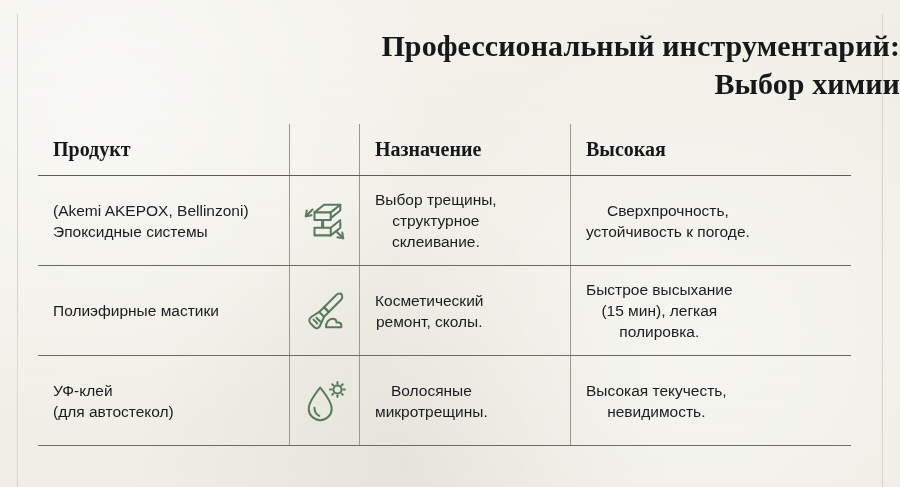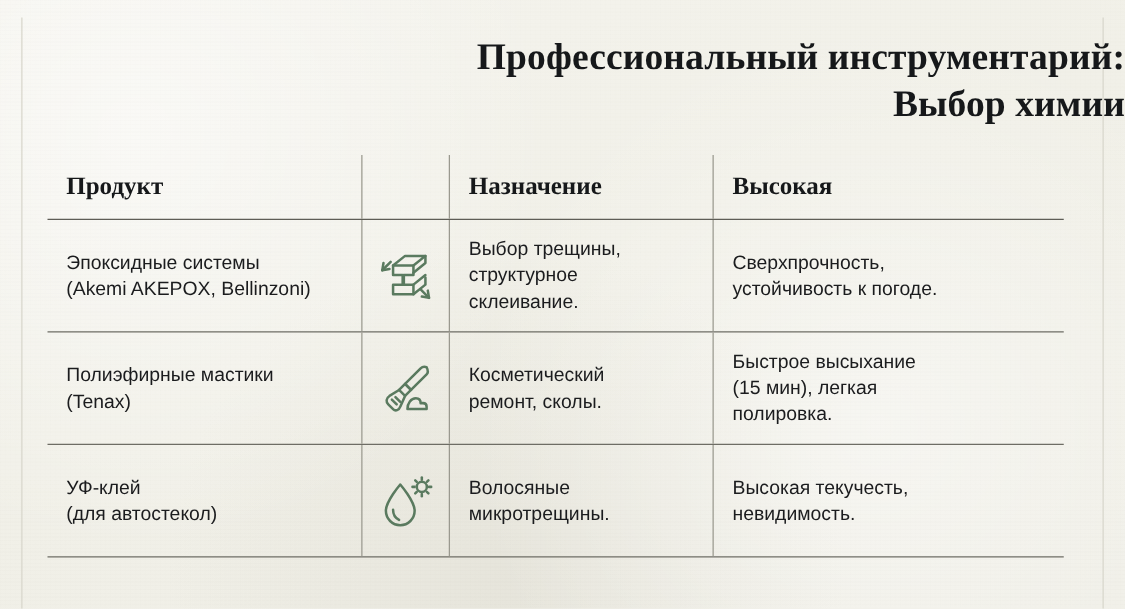--- a/index.html
+++ b/index.html
@@ -75,21 +75,21 @@
     display: flex;
     align-items: stretch;
   }
   .c-product  { width: 251px; box-sizing: border-box; }
   .c-icon     { width: 70px;  box-sizing: border-box; }
   .c-purpose  { width: 211px; box-sizing: border-box; }
   .c-props    { width: 281px; box-sizing: border-box; }
 
   
   .vline-a { border-left: 1px solid #9a998f; }
-  .vline-b { border-left: 1px solid #9a998f; }
+  .vline-b { border-left: 1px solid #9a998f; text-align: center; }
 
   .thead { height: 51px; }
   .thead .cell {
     font-family: "Liberation Serif", "DejaVu Serif", serif;
     font-weight: bold;
     font-size: 20px;
     color: #16181a;
     display: flex;
     align-items: center;
     padding-left: 15px;
@@ -156,22 +156,22 @@
       <div class="cell c-props vline-b">
         <span>Высокая</span>
       </div>
     </div>
 
     <div class="hrule"></div>
 
     <div class="trow">
       <div class="cell c-product">
         <span class="cell-text">
+          <span>(Akemi AKEPOX, Bellinzoni)</span>
           <span>Эпоксидные системы</span>
-          <span>(Akemi AKEPOX, Bellinzoni)</span>
         </span>
       </div>
       <div class="cell c-icon vline-a">
         <span class="icon-wrap">
           <svg width="46" height="46" viewBox="0 0 48 48" fill="none" stroke="#5a7a5f" stroke-width="2.1" stroke-linecap="round" stroke-linejoin="round">
 
             <path d="M13 23 H21 V31 H13 V39 H30 V31 H22 V23 H30 V15 H13 Z"></path>
 
             <path d="M13 15 L23 7 H40 L30 15"></path>
             <path d="M40 7 L40 13 L30 21"></path>
@@ -201,21 +201,20 @@
         </span>
       </div>
     </div>
 
     <div class="hrule thin"></div>
 
     <div class="trow">
       <div class="cell c-product">
         <span class="cell-text">
           <span>Полиэфирные мастики</span>
-          <span>(Tenax)</span>
         </span>
       </div>
       <div class="cell c-icon vline-a">
         <span class="icon-wrap">
           <svg width="46" height="46" viewBox="0 0 48 48" fill="none" stroke="#5a7a5f" stroke-width="2.1" stroke-linecap="round" stroke-linejoin="round">
 
             <path d="M41 6 C41 6 38 5 36 7 L23 20 L28 25 L41 12 C43 10 41 6 41 6 Z"></path>
 
             <path d="M23 20 L18 25 L23 30 L28 25 Z"></path>
 

